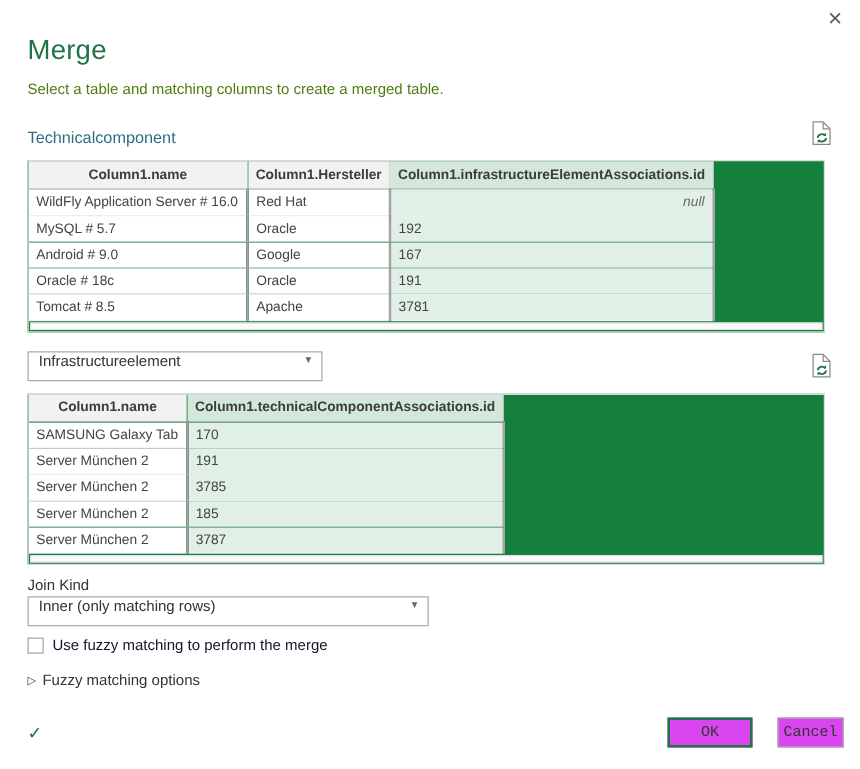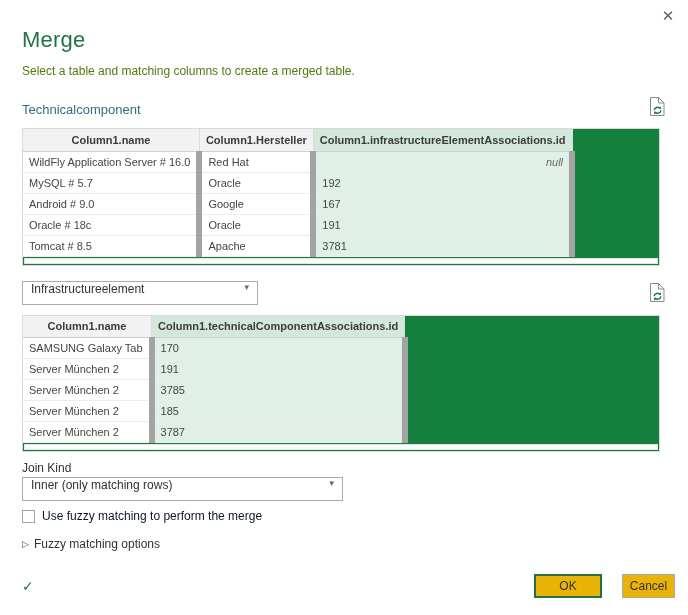--- a/index.html
+++ b/index.html
@@ -51,21 +51,21 @@
     font-weight: bold; color: #3b3b3b;
     height: 22px; text-align: center;
     border-right: 1px solid #dcdcdc;
     border-bottom: 1px solid #cfcfcf;
     padding: 0 6px;
     overflow: hidden; white-space: nowrap;
   }
   .grid-box td {
     height: 21px;
     color: #444444;
-    border-right: 6px solid #a3a3a3;
+    border-right: 2px solid #a3a3a3;
     border-bottom: 1px solid #ededed;
     padding: 0 6px;
     overflow: hidden; white-space: nowrap;
     background: #ffffff;
   }
   .grid-box th.sel { background: #d3e8db; text-align: left; }
   .grid-box td.sel { background: #e1f0e7; }
   .grid-box td.null-cell { text-align: right; font-style: italic; color: #6a6a6a; }
   .hscroll {
     height: 6px; margin: 1px; border: 1px solid #e3e3e3; background: #fbfbfb;
@@ -104,22 +104,22 @@
   .expander .exp-label { font-size: 12px; color: #333333; }
 
   .footer {
     position: absolute; left: 22px; right: 13px; bottom: 17px;
     display: flex; align-items: center;
   }
   .status { display: flex; align-items: center; flex: 1 1 auto; min-width: 0; }
   .status .check { color: #217346; font-size: 14px; font-weight: bold; margin-right: 8px; }
   .status .status-text { font-size: 12px; color: #333333; white-space: nowrap; overflow: hidden; }
   .btn {
-    height: 24px; background: #eab308; font-size: 12px; color: #333333;
-    cursor: pointer; font-family: Liberation Sans, sans-serif;
+    height: 24px; background: #d946ef; font-size: 12px; color: #333333;
+    cursor: pointer; font-family: Liberation Mono, monospace;
   }
   .btn.ok { width: 68px; border: 2px solid #217346; margin-left: 14px; }
   .btn.cancel { width: 53px; border: 1px solid #ababab; margin-left: 20px; }
 </style>
 </head>
 <body>
 
 <div class="dialog">
 
   <div class="close-btn">✕</div>

